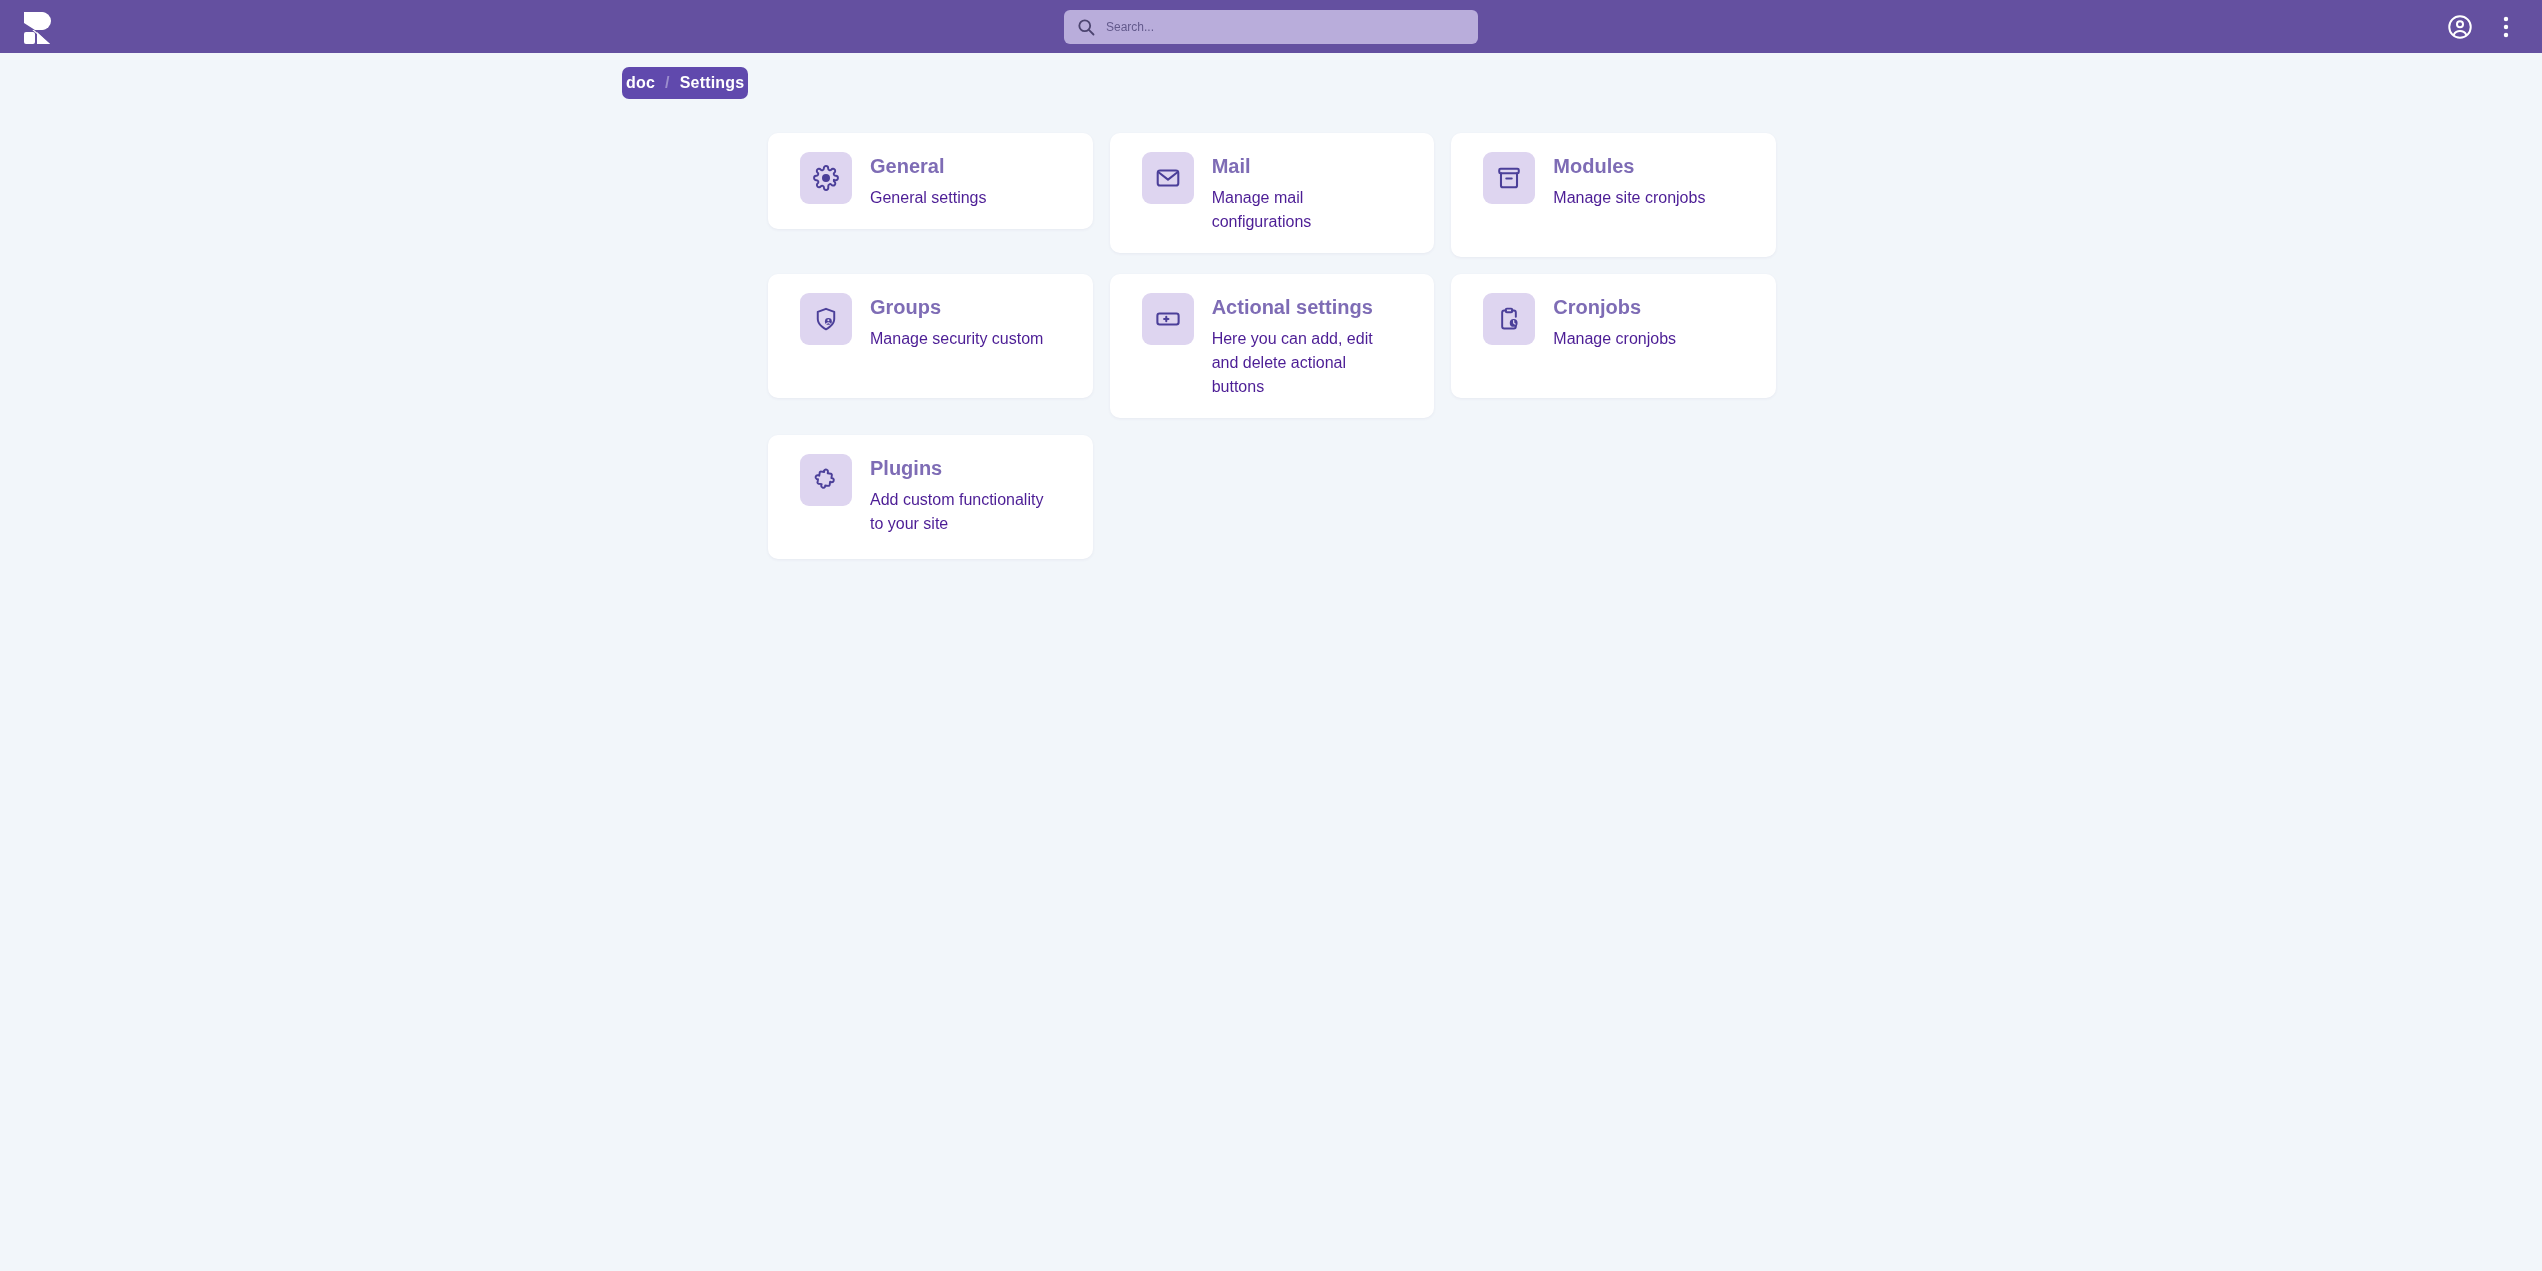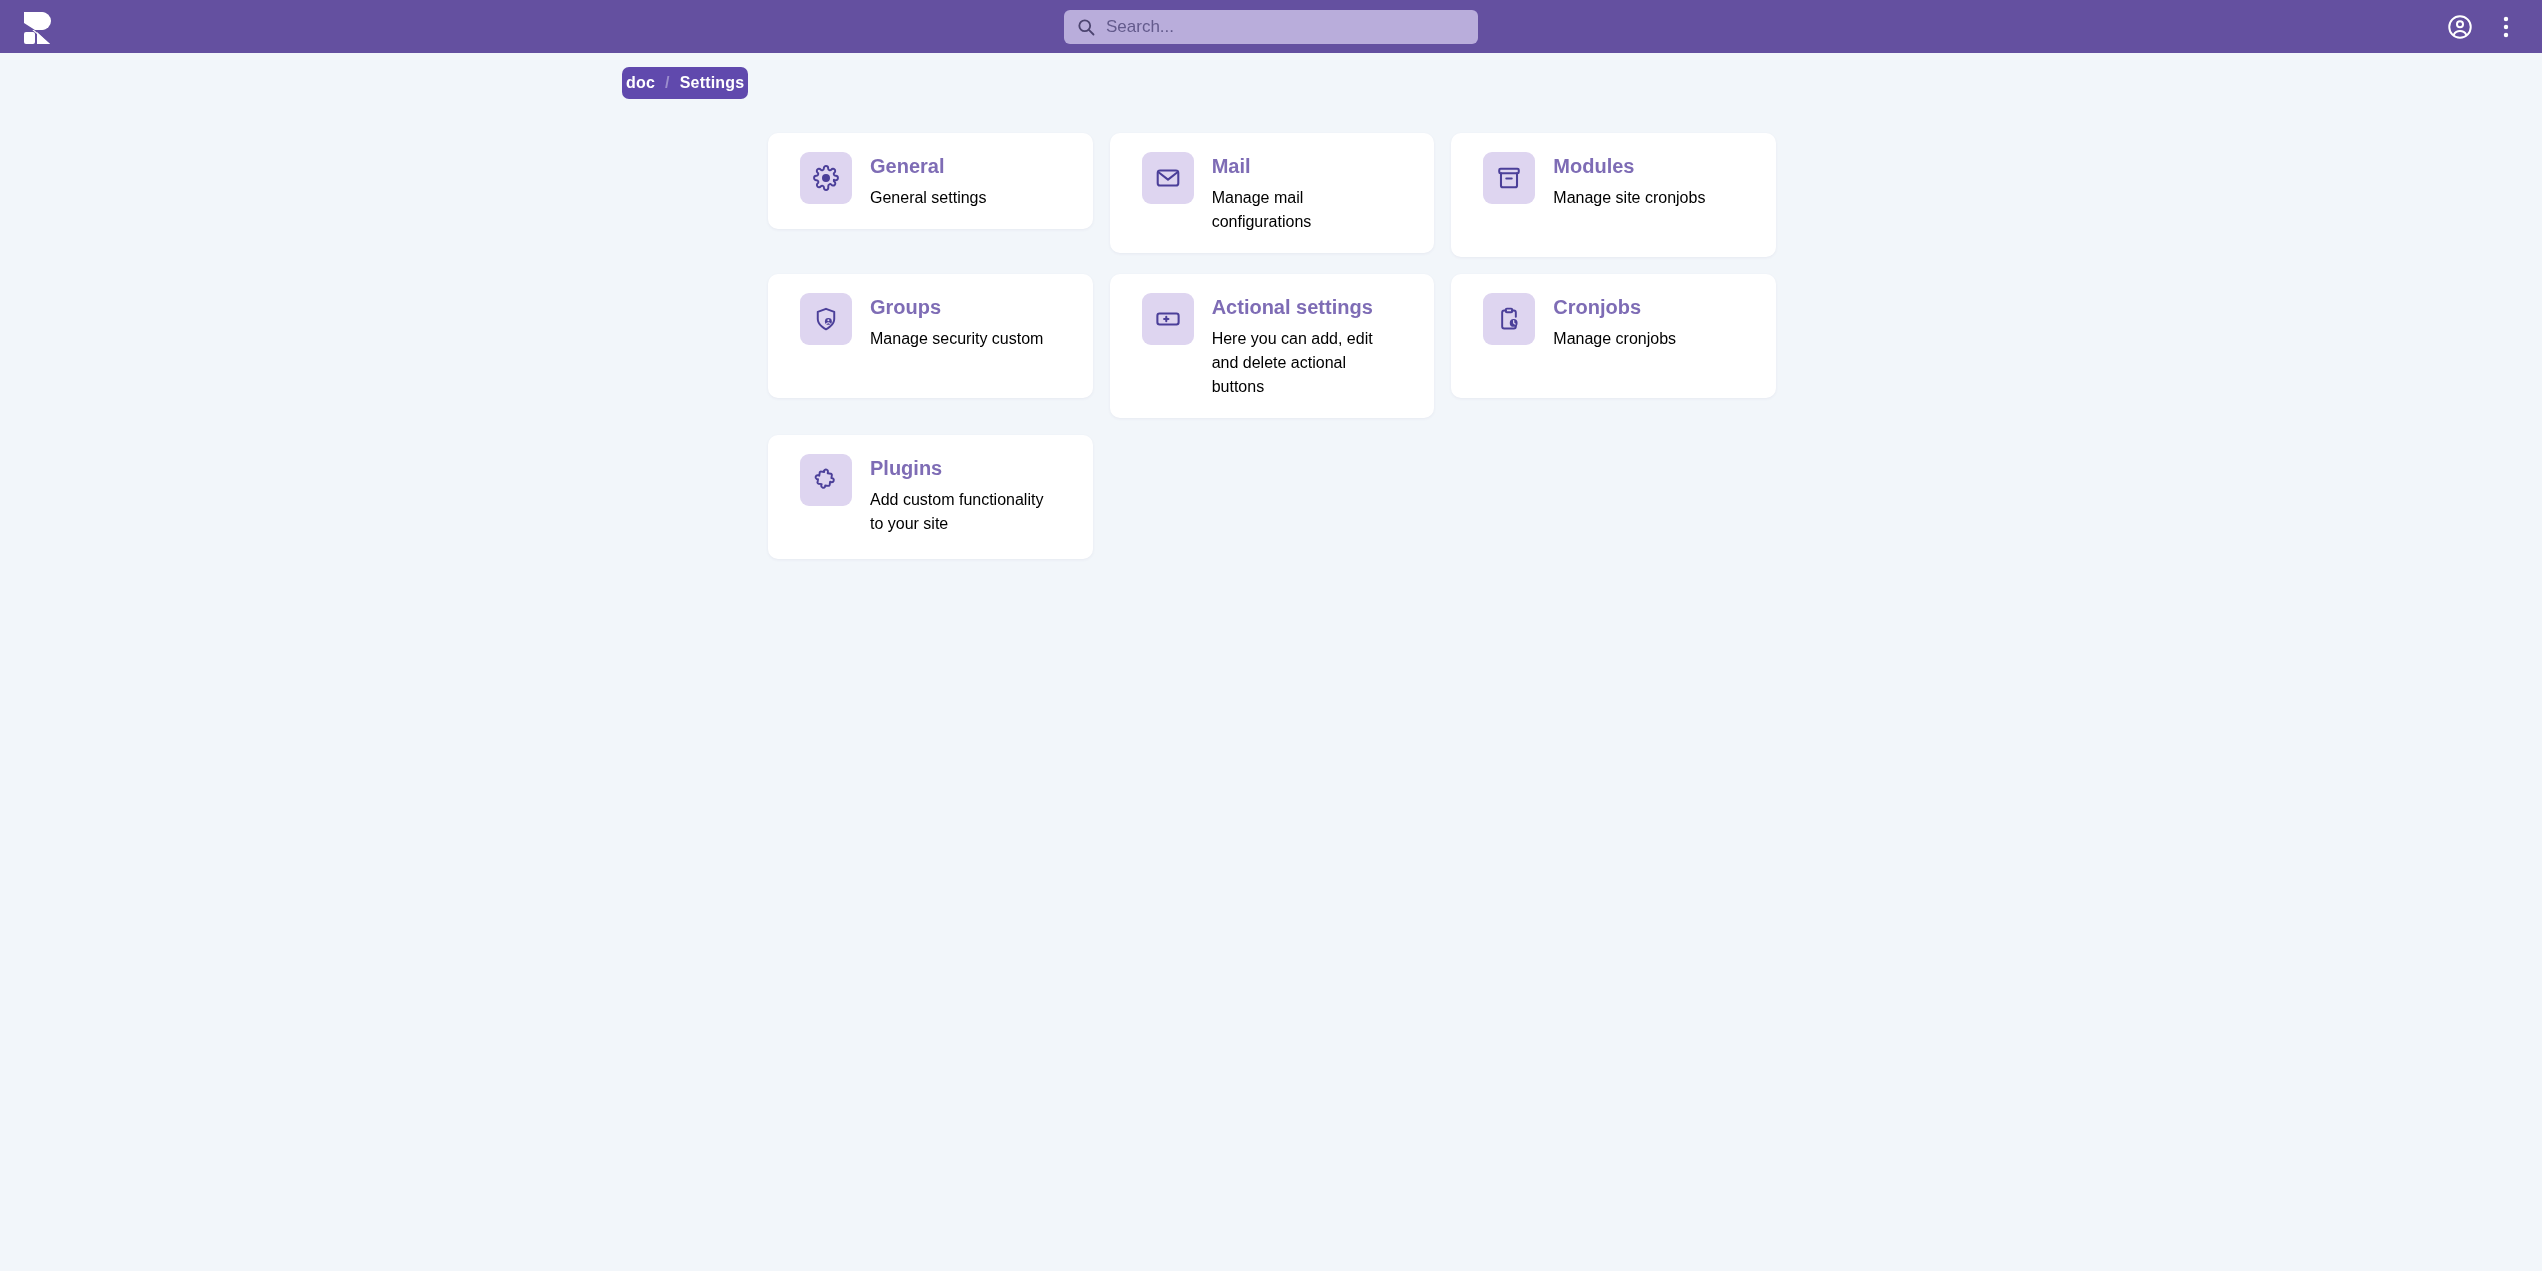--- a/index.html
+++ b/index.html
@@ -41,21 +41,21 @@
     padding: 0 12px;
     gap: 10px;
   }
   .search-icon { width: 20px; height: 20px; flex: 0 0 auto; display:block; }
   .search-input {
     flex: 1;
     border: none;
     outline: none;
     background: transparent;
     font-family: "Liberation Sans", sans-serif;
-    font-size: 17px;
+    font-size: 12px;
     color: #14532d;
     height: 100%;
   }
   .search-input::placeholder { color: #635a8c; opacity: 1; }
 
   .topbar-actions {
     margin-left: auto;
     display: flex;
     align-items: center;
     gap: 18px;
@@ -125,21 +125,21 @@
   .card-text { padding-top: 2px; min-width: 0; }
   .card-title {
     font-size: 20px;
     font-weight: bold;
     color: #7e6cb5;
     line-height: 1.2;
     margin-bottom: 8px;
   }
   .card-sub {
     font-size: 16px;
-    color: #000000;
+    color: #4c1d95;
     line-height: 1.5;
   }
 </style>
 </head>
 <body>
 
 <div class="topbar">
 
   <div class="logo">
     <svg viewBox="0 0 42 42" xmlns="http://www.w3.org/2000/svg" aria-hidden="true">

